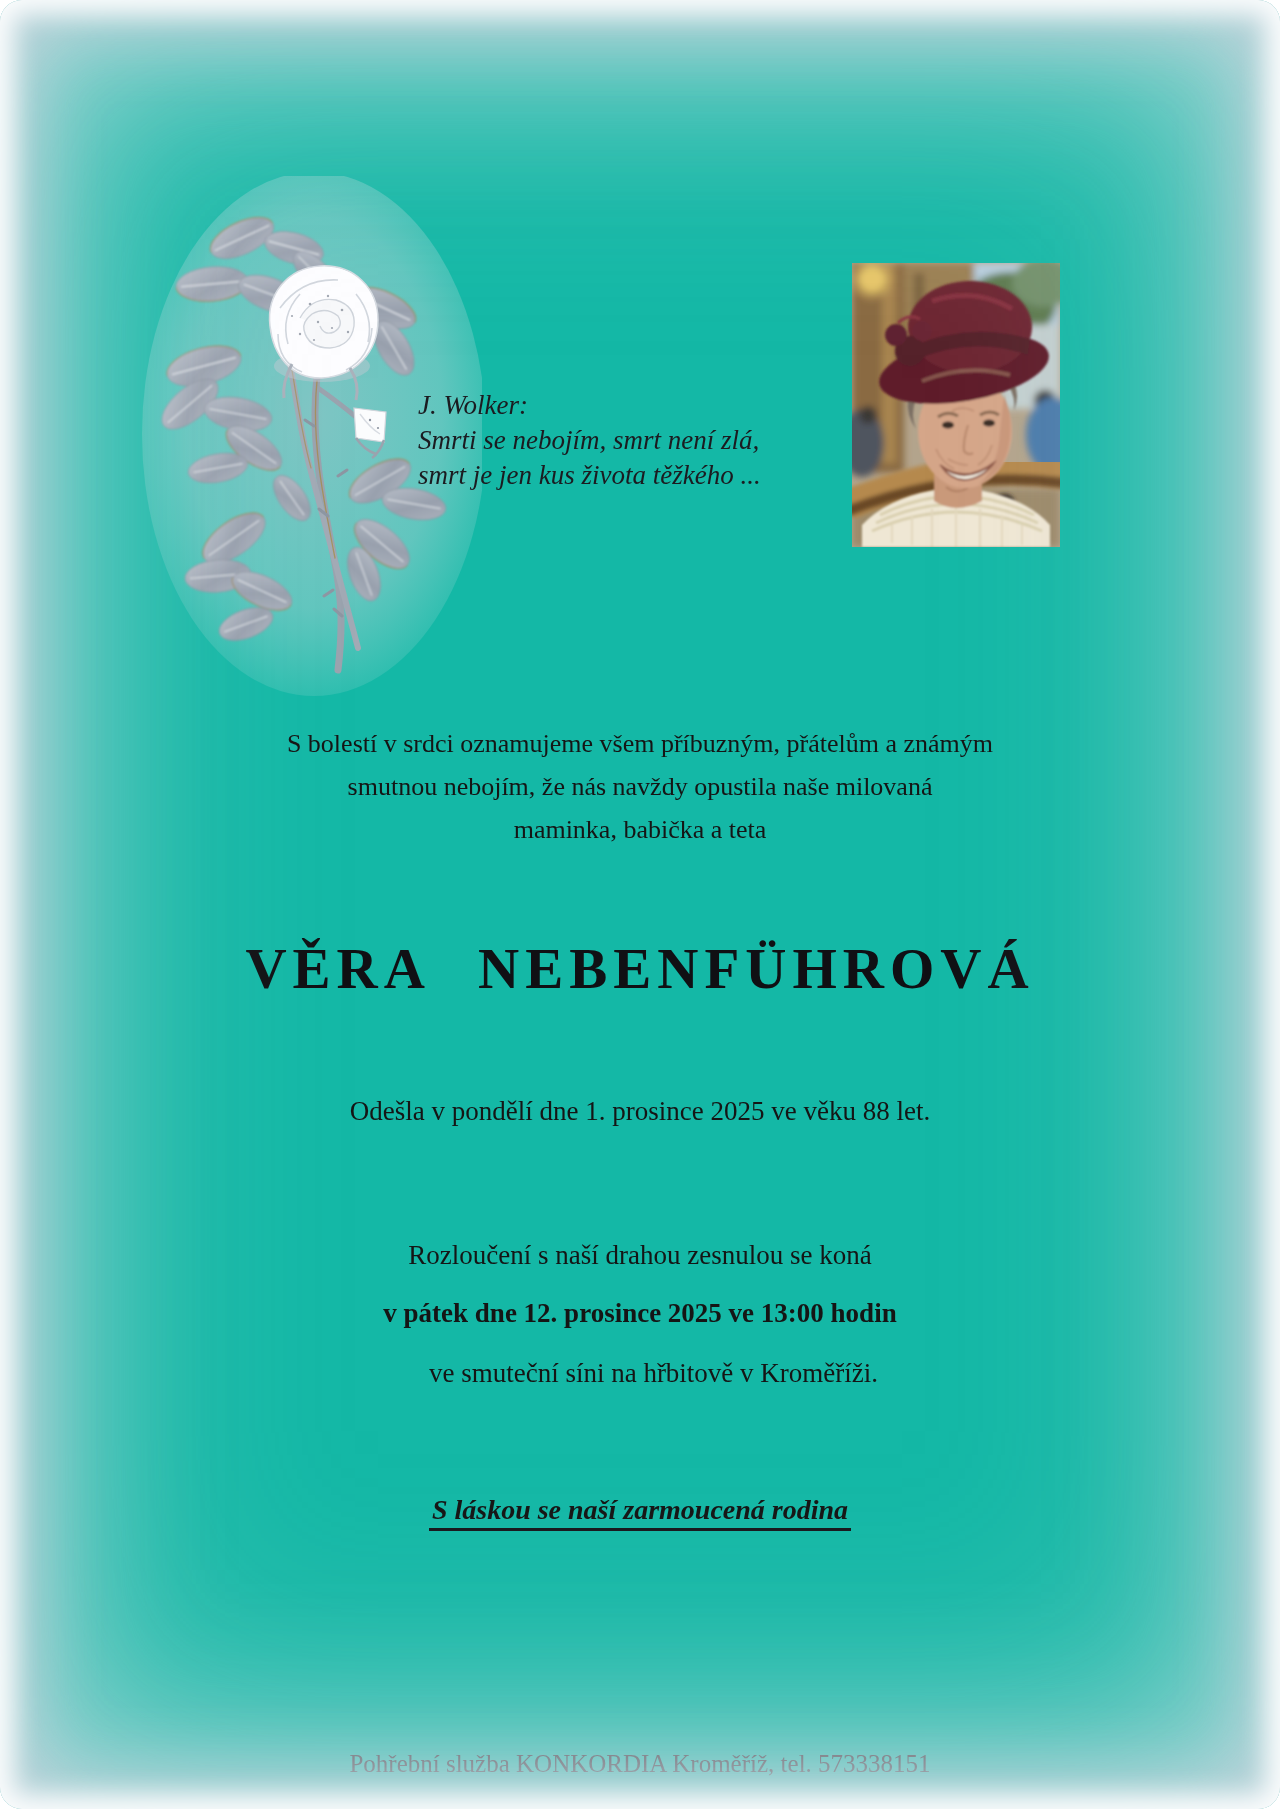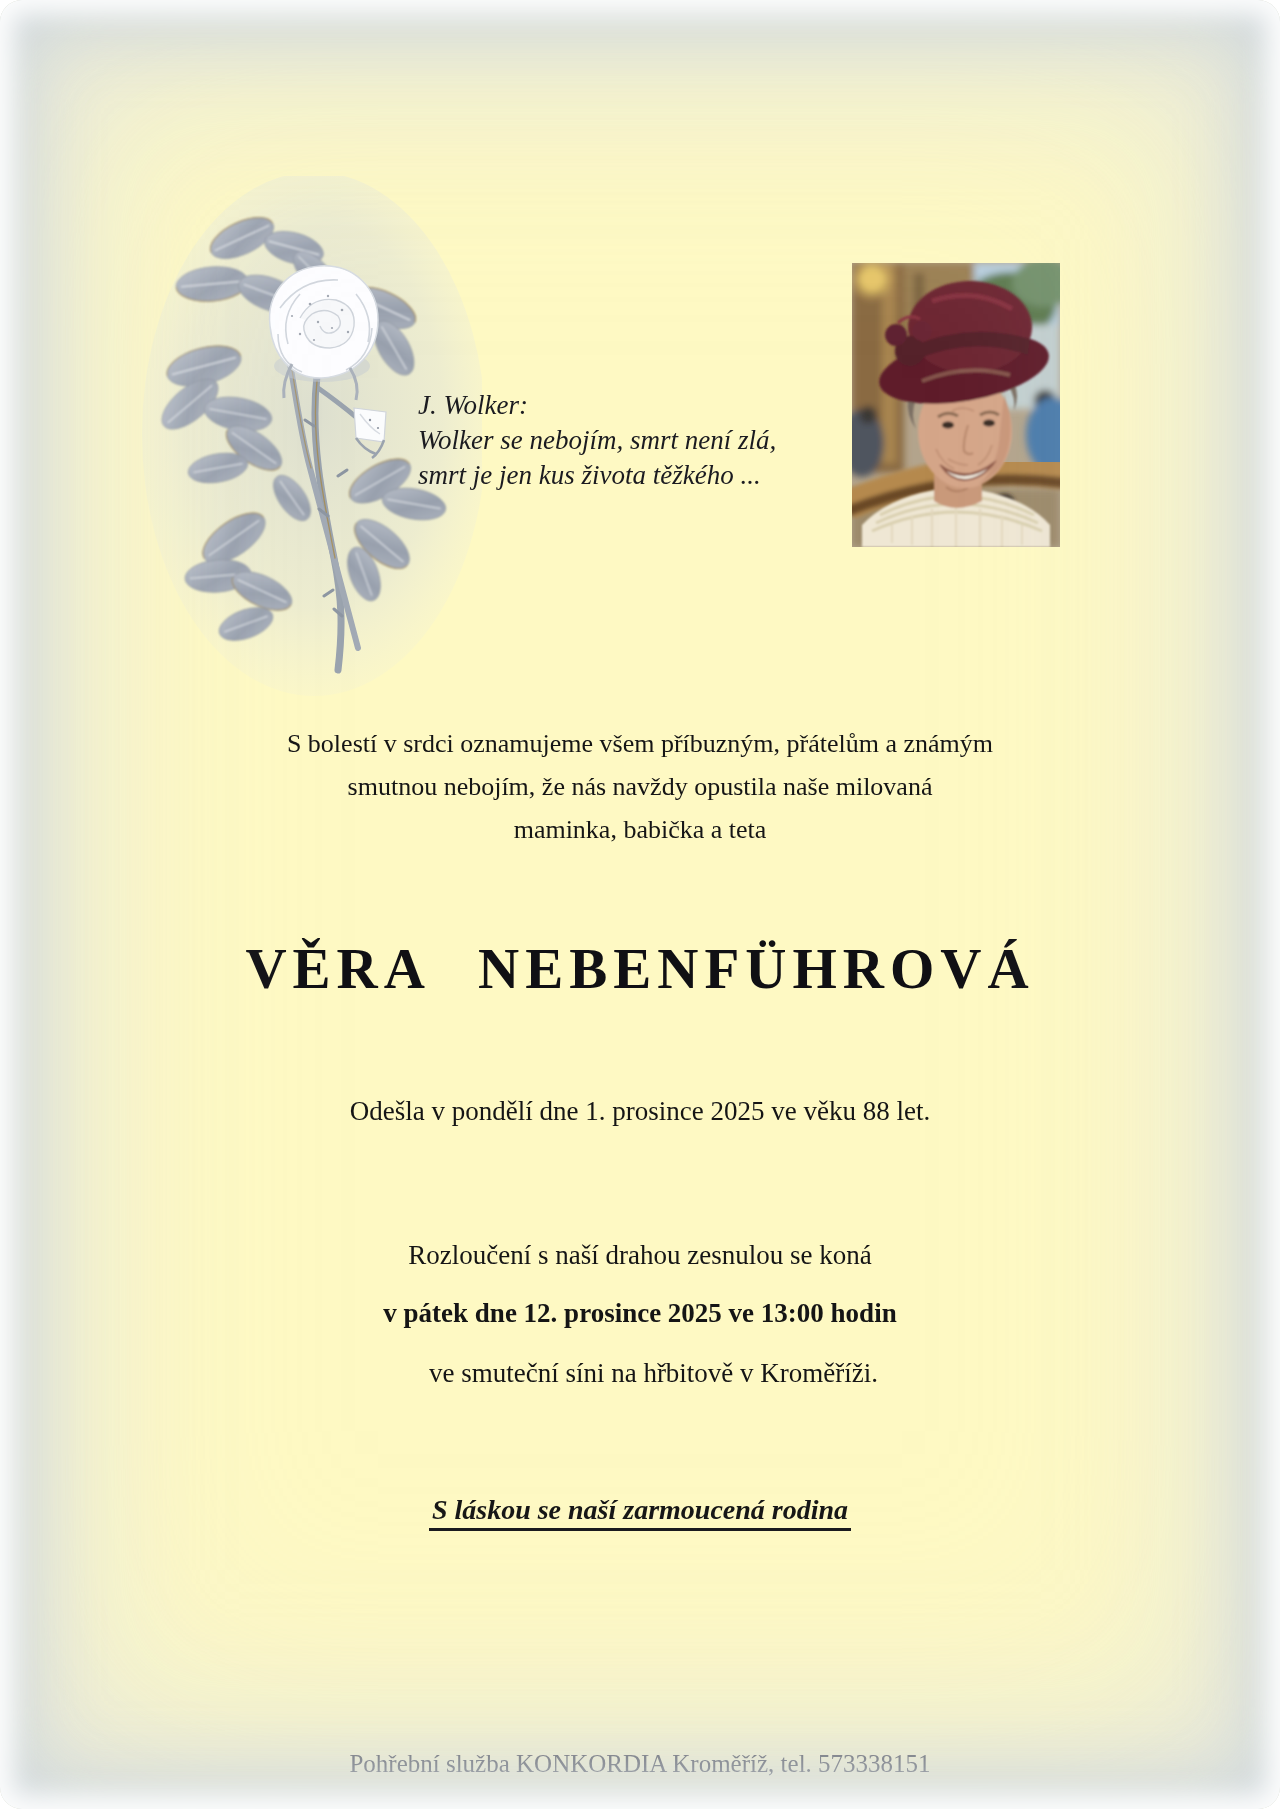--- a/index.html
+++ b/index.html
@@ -1,18 +1,18 @@
 <!DOCTYPE html>
 <html><head>
 <meta charset="utf-8">
 <style>
   html,body { margin:0; padding:0; background:#ffffff; }
   .page {
     position:relative; width:1280px; height:1809px;
-    background:#fef9c3; overflow:hidden;
+    background:#14b8a6; overflow:hidden;
     font-family:"Liberation Serif","DejaVu Serif",serif;
     color:#151515;
     border-radius:22px;
   }
   .vignette {
     position:absolute; inset:0; pointer-events:none; z-index:5;
     box-shadow:
       inset 0 0 26px 14px rgba(255,255,255,0.95),
       inset 0 0 70px 30px rgba(203,211,221,0.80),
       inset 0 0 150px 60px rgba(214,221,229,0.55),
@@ -291,21 +291,21 @@
             <path d="M46,60 q10,-10 22,-4" fill="none" stroke="#8c3642" stroke-width="3"></path>
             <path d="M70,118 Q114,100 158,112" fill="none" stroke="#9c7a62" stroke-width="4" opacity="0.6"></path>
           </g>
         </g>
       </g>
     </svg>
   </div>
 
   <div class="abs quote">
     <div>J. Wolker:</div>
-    <div>Wolker se nebojím, smrt není zlá,</div>
+    <div>Smrti se nebojím, smrt není zlá,</div>
     <div>smrt je jen kus života těžkého ...</div>
   </div>
 
   <div class="abs centered announcement">
     <div>S bolestí v srdci oznamujeme všem příbuzným, přátelům a známým</div>
     <div>smutnou nebojím, že nás navždy opustila naše milovaná</div>
     <div>maminka, babička a teta</div>
   </div>
 
 

